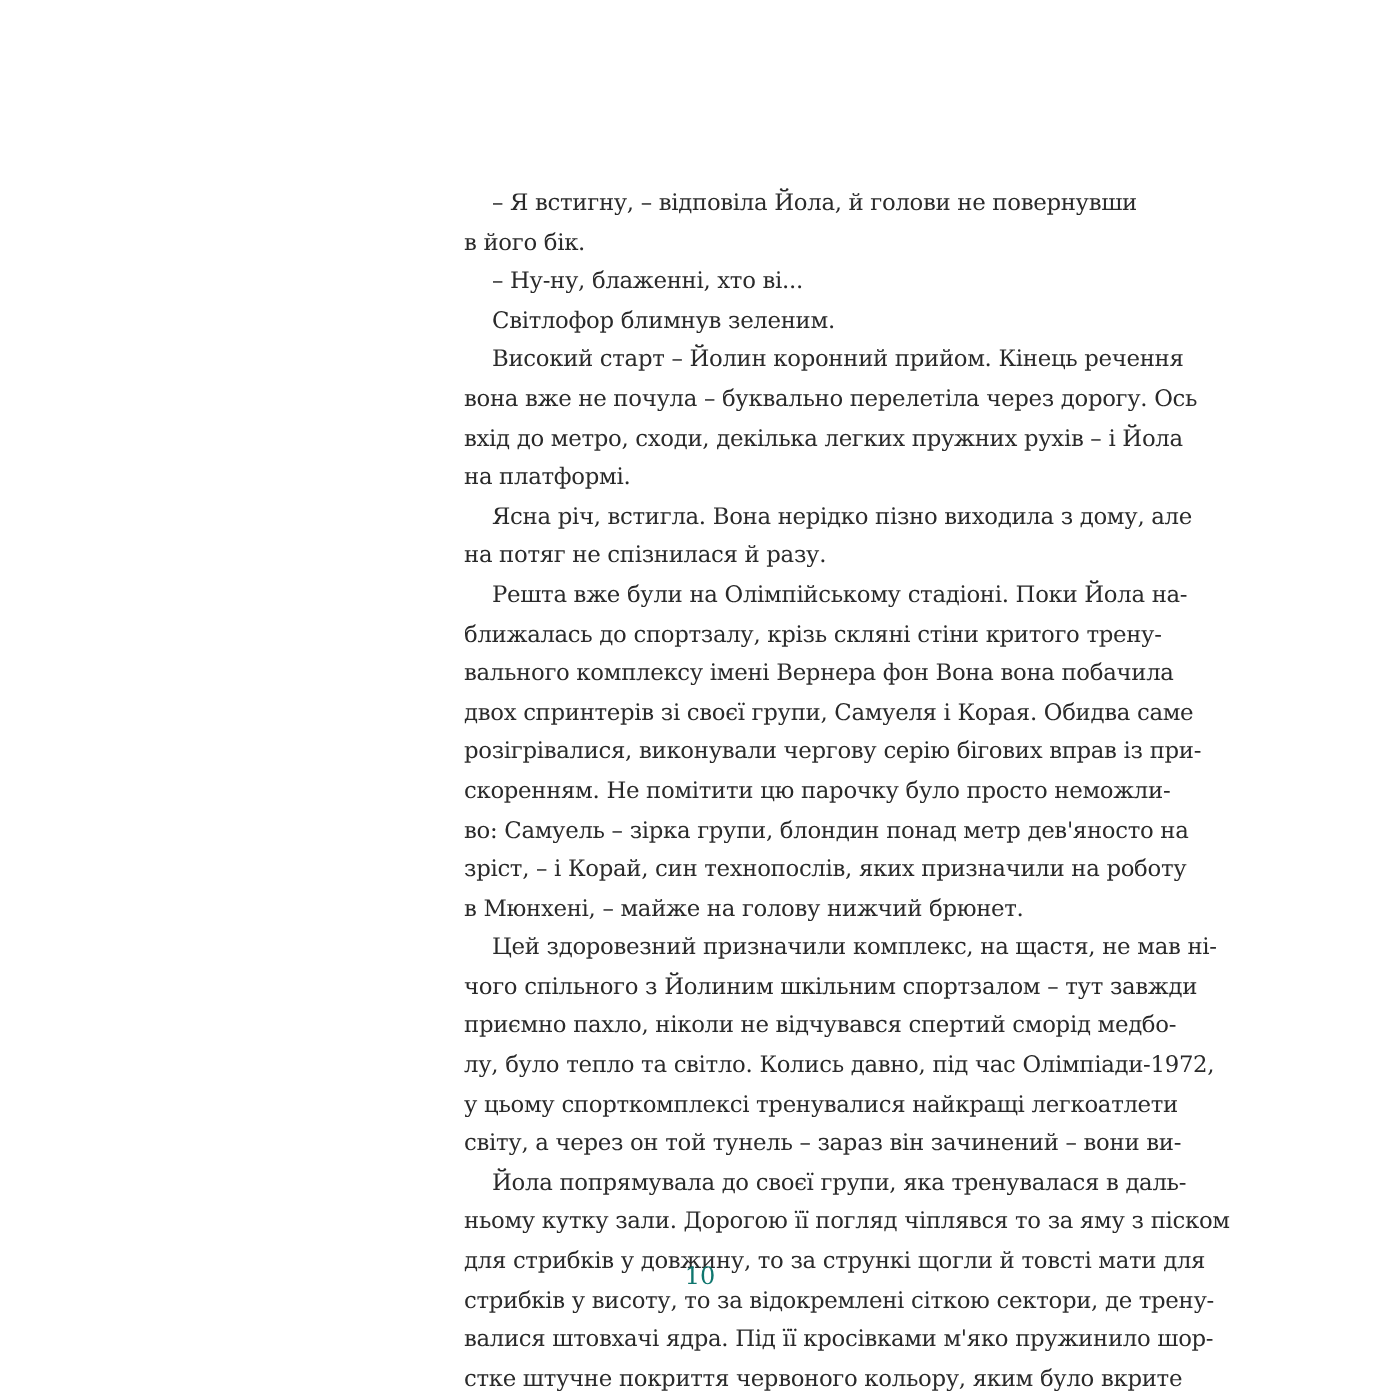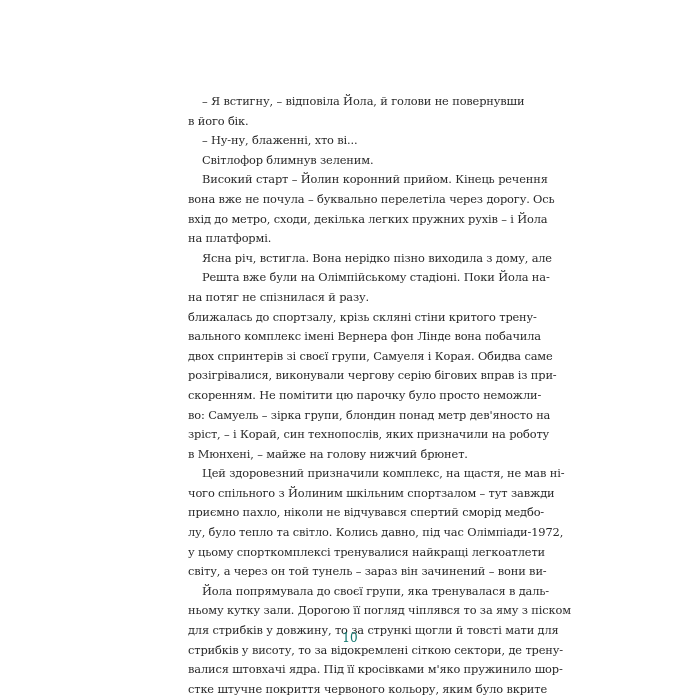--- a/index.html
+++ b/index.html
@@ -9,20 +9,21 @@
       color: #2a2a2a;
     }
     .page {
       position: absolute; left: 188px; top: 92px; width: 325px;
     }
     .line {
       display: block; height: 19.6px; line-height: 19.6px;
       font-size: 11.4px; white-space: nowrap;
       text-align: justify; text-align-last: justify;
       letter-spacing: -0.15px;
+      margin-left: 44px;
     }
     .line.last { text-align-last: left; }
     .line.indent { padding-left: 14px; }
     .page-number {
       position: absolute; left: 0; width: 700px; top: 631px; text-align: center;
       font-size: 12px; color: #0f766e;
     }
   </style>
 </head>
 <body>
@@ -30,24 +31,24 @@
 <div class="page" id="page-body">
     <span class="line indent">– Я встигну, – відповіла Йола, й голови не повернувши</span>
     <span class="line last">в його бік.</span>
     <span class="line indent last">– Ну-ну, блаженні, хто ві...</span>
     <span class="line indent last">Світлофор блимнув зеленим.</span>
     <span class="line indent">Високий старт – Йолин коронний прийом. Кінець речення</span>
     <span class="line">вона вже не почула – буквально перелетіла через дорогу. Ось</span>
     <span class="line">вхід до метро, сходи, декілька легких пружних рухів – і Йола</span>
     <span class="line last">на платформі.</span>
     <span class="line indent">Ясна річ, встигла. Вона нерідко пізно виходила з дому, але</span>
+    <span class="line last">на потяг не спізнилася й разу.</span>
     <span class="line indent">Решта вже були на Олімпійському стадіоні. Поки Йола на-</span>
-    <span class="line last">на потяг не спізнилася й разу.</span>
     <span class="line">ближалась до спортзалу, крізь скляні стіни критого трену-</span>
-    <span class="line">вального комплекс імені Вернера фон Лінде вона побачила</span>
+    <span class="line">вального комплексу імені Вернера фон Вона вона побачила</span>
     <span class="line">двох спринтерів зі своєї групи, Самуеля і Корая. Обидва саме</span>
     <span class="line">розігрівалися, виконували чергову серію бігових вправ із при-</span>
     <span class="line">скоренням. Не помітити цю парочку було просто неможли-</span>
     <span class="line">во: Самуель – зірка групи, блондин понад метр дев'яносто на</span>
     <span class="line">зріст, – і Корай, син технопослів, яких призначили на роботу</span>
     <span class="line last">в Мюнхені, – майже на голову нижчий брюнет.</span>
     <span class="line indent">Цей здоровезний призначили комплекс, на щастя, не мав ні-</span>
     <span class="line">чого спільного з Йолиним шкільним спортзалом – тут завжди</span>
     <span class="line">приємно пахло, ніколи не відчувався спертий сморід медбо-</span>
     <span class="line">лу, було тепло та світло. Колись давно, під час Олімпіади-1972,</span>

